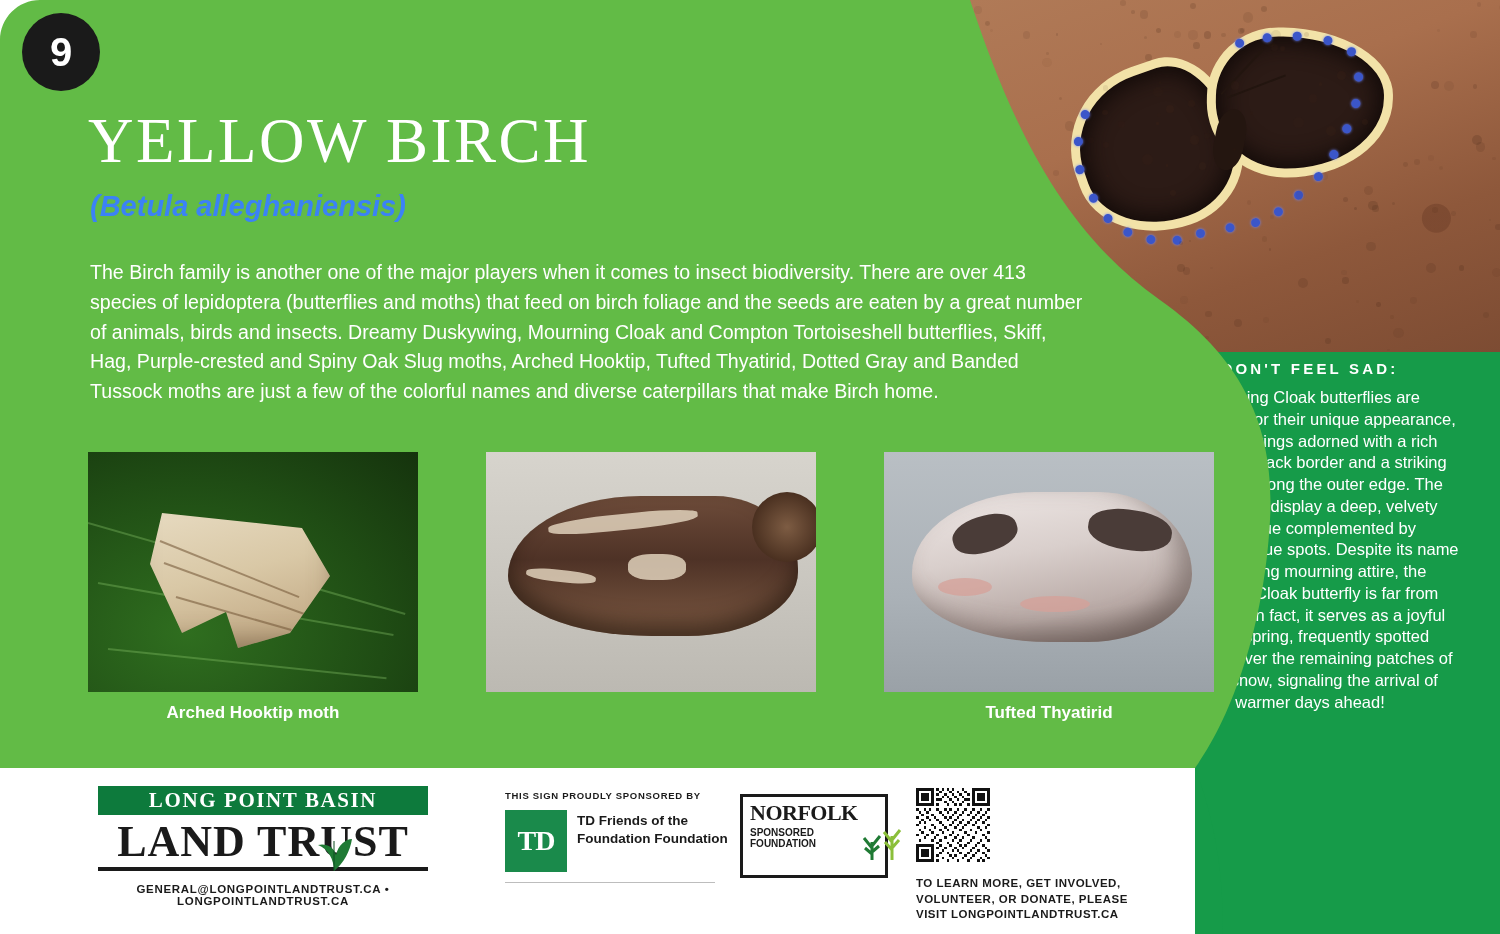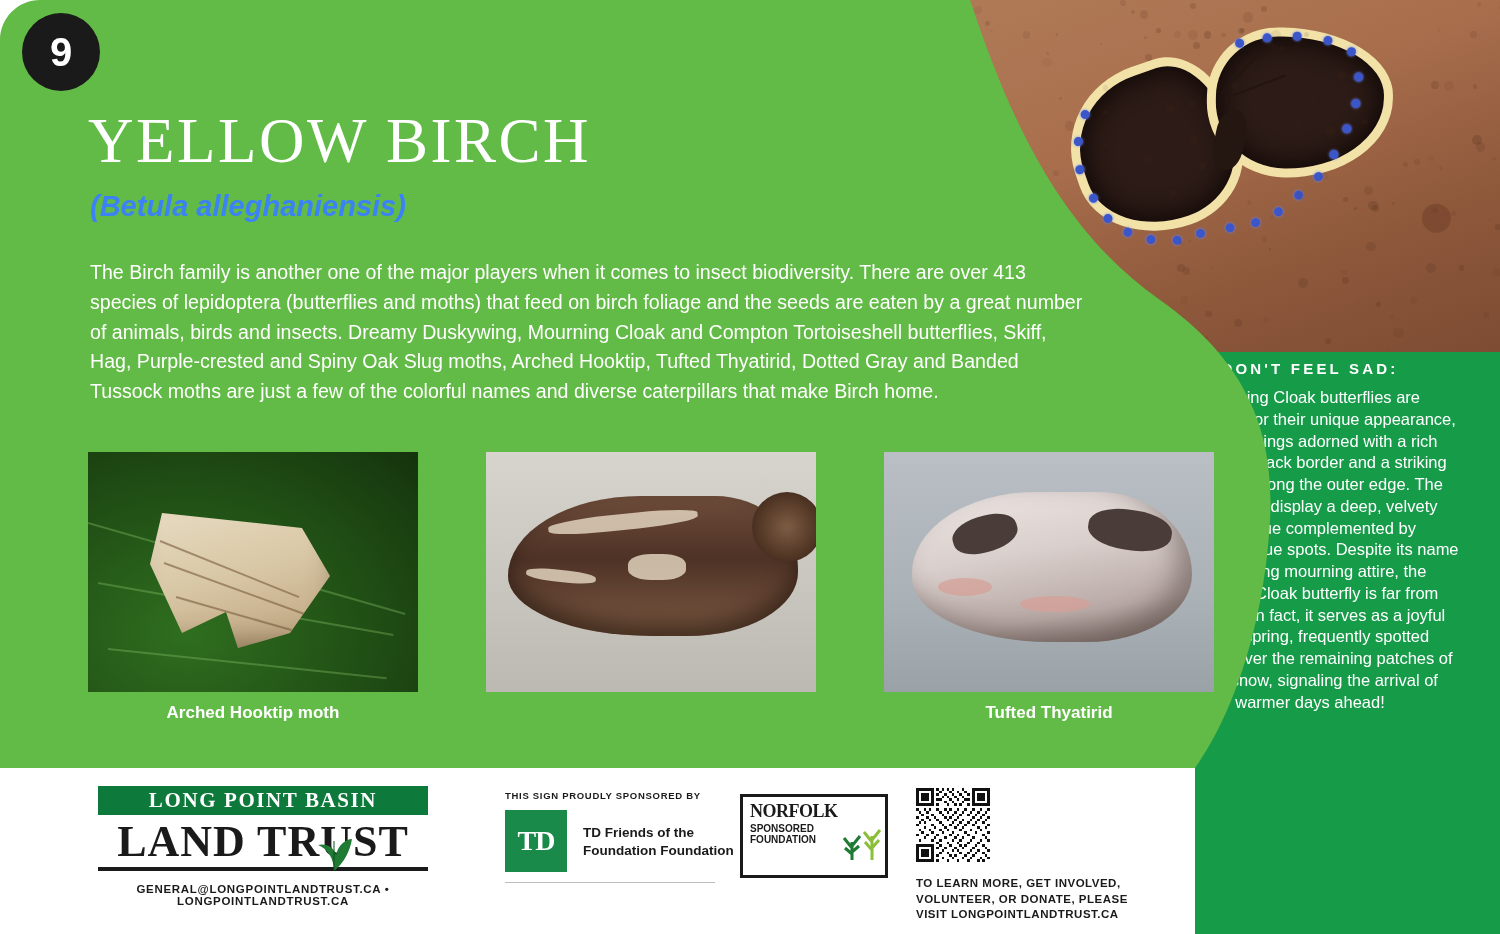--- a/index.html
+++ b/index.html
@@ -318,21 +318,21 @@
     left: 505px; top: 22px;
     width: 230px;
   }
   .sponsor-kicker {
     font-size: 9.5px;
     font-weight: bold;
     letter-spacing: 0.7px;
     color: #1a1a1a;
     margin-bottom: 9px;
   }
-  .sponsor-row { display: flex; align-items: center; gap: 16px; }
+  .sponsor-row { display: flex; align-items: flex-start; gap: 10px; }
   .td-mark {
     width: 62px; height: 62px;
     background: #1a8a4b;
     display: flex; align-items: center; justify-content: center;
     flex: 0 0 auto;
   }
   .td-mark span {
     color: #ffffff;
     font-family: "Liberation Serif", serif;
     font-weight: bold;
@@ -359,21 +359,21 @@
     left: 740px; top: 26px;
     width: 148px; height: 84px;
     border: 3px solid #1a1a1a;
     padding: 5px 7px;
     display: flex;
   }
   .norfolk-left { flex: 1; }
   .norfolk-name {
     font-family: "Liberation Serif", serif;
     font-weight: bold;
-    font-size: 18px;
+    font-size: 22px;
     letter-spacing: -0.5px;
     color: #1a1a1a;
     line-height: 1;
   }
   .norfolk-sub {
     margin-top: 3px;
     font-size: 10px;
     font-weight: bold;
     line-height: 1.12;
     color: #1a1a1a;

